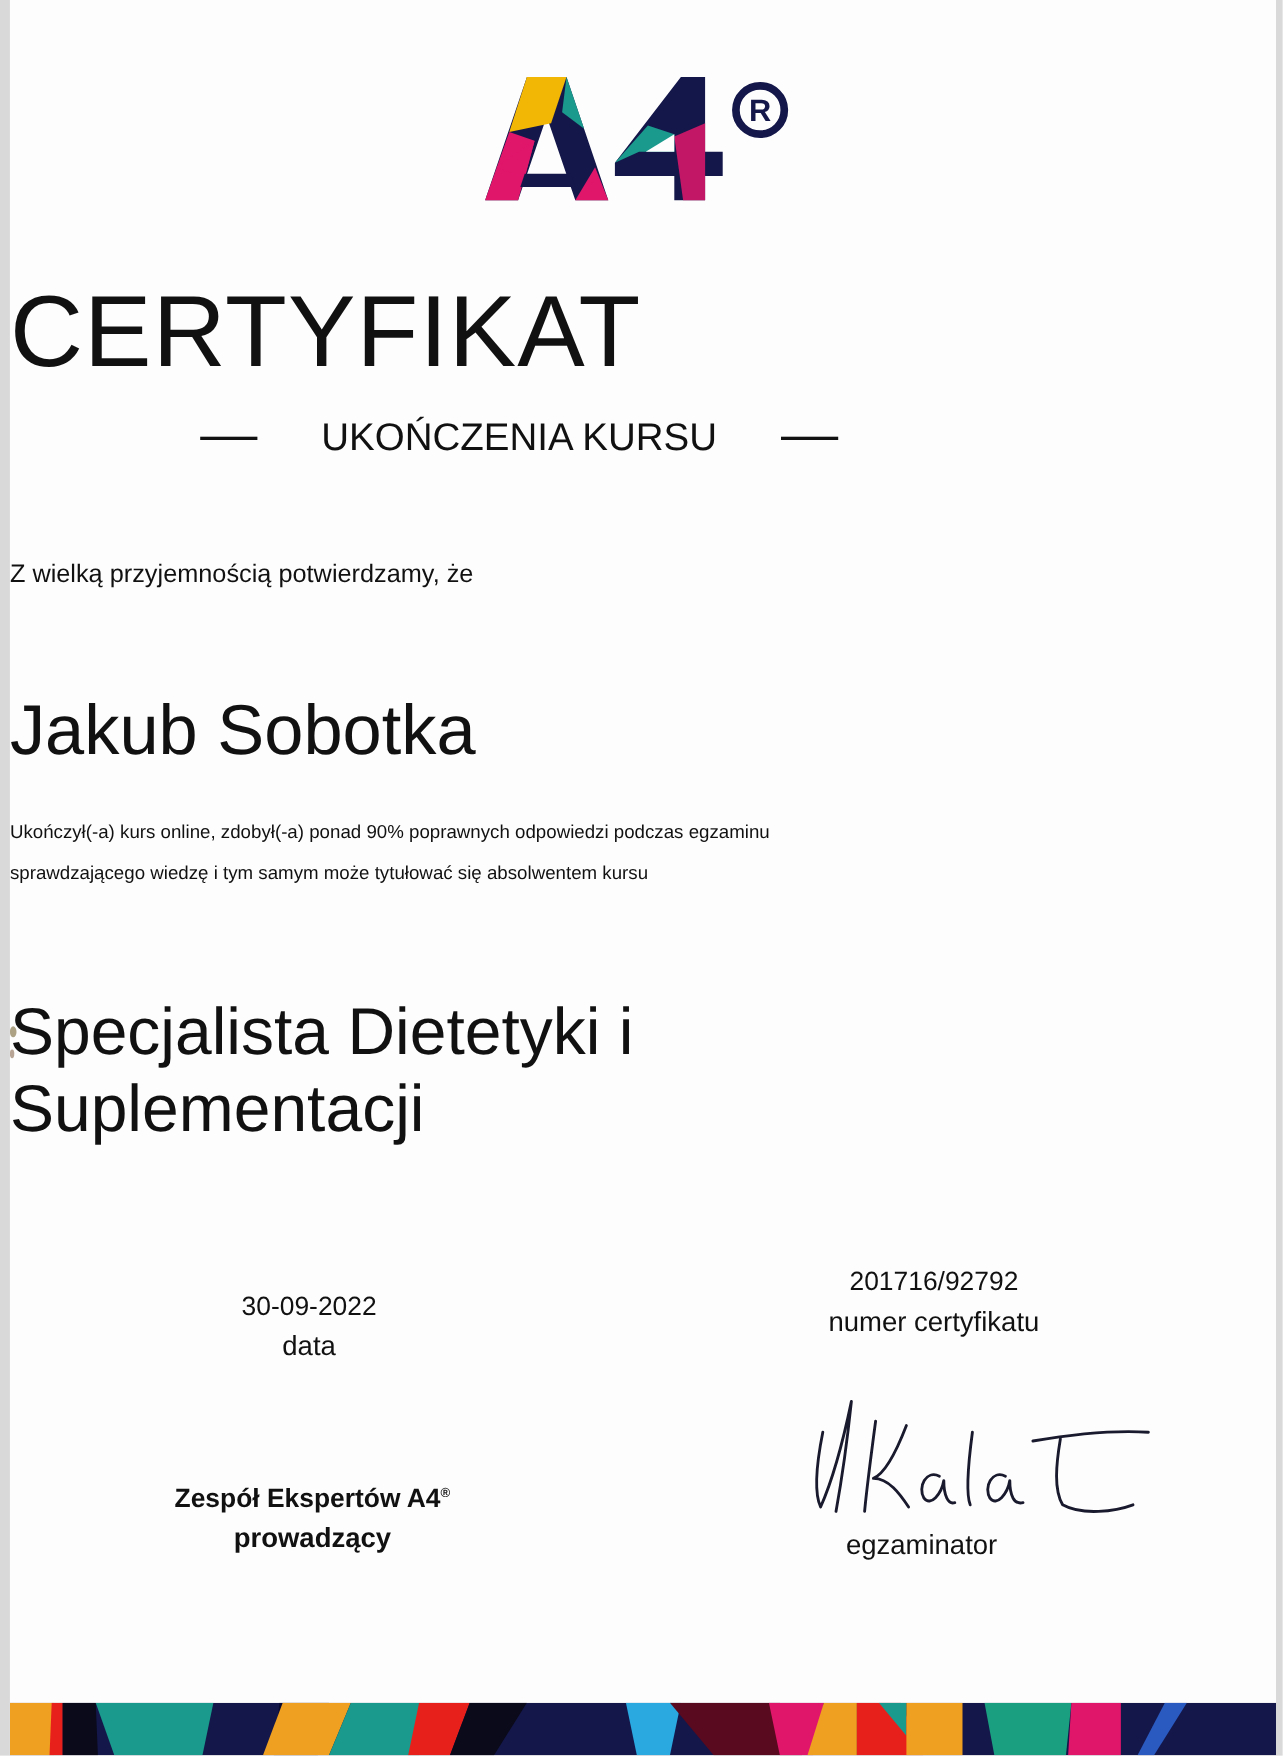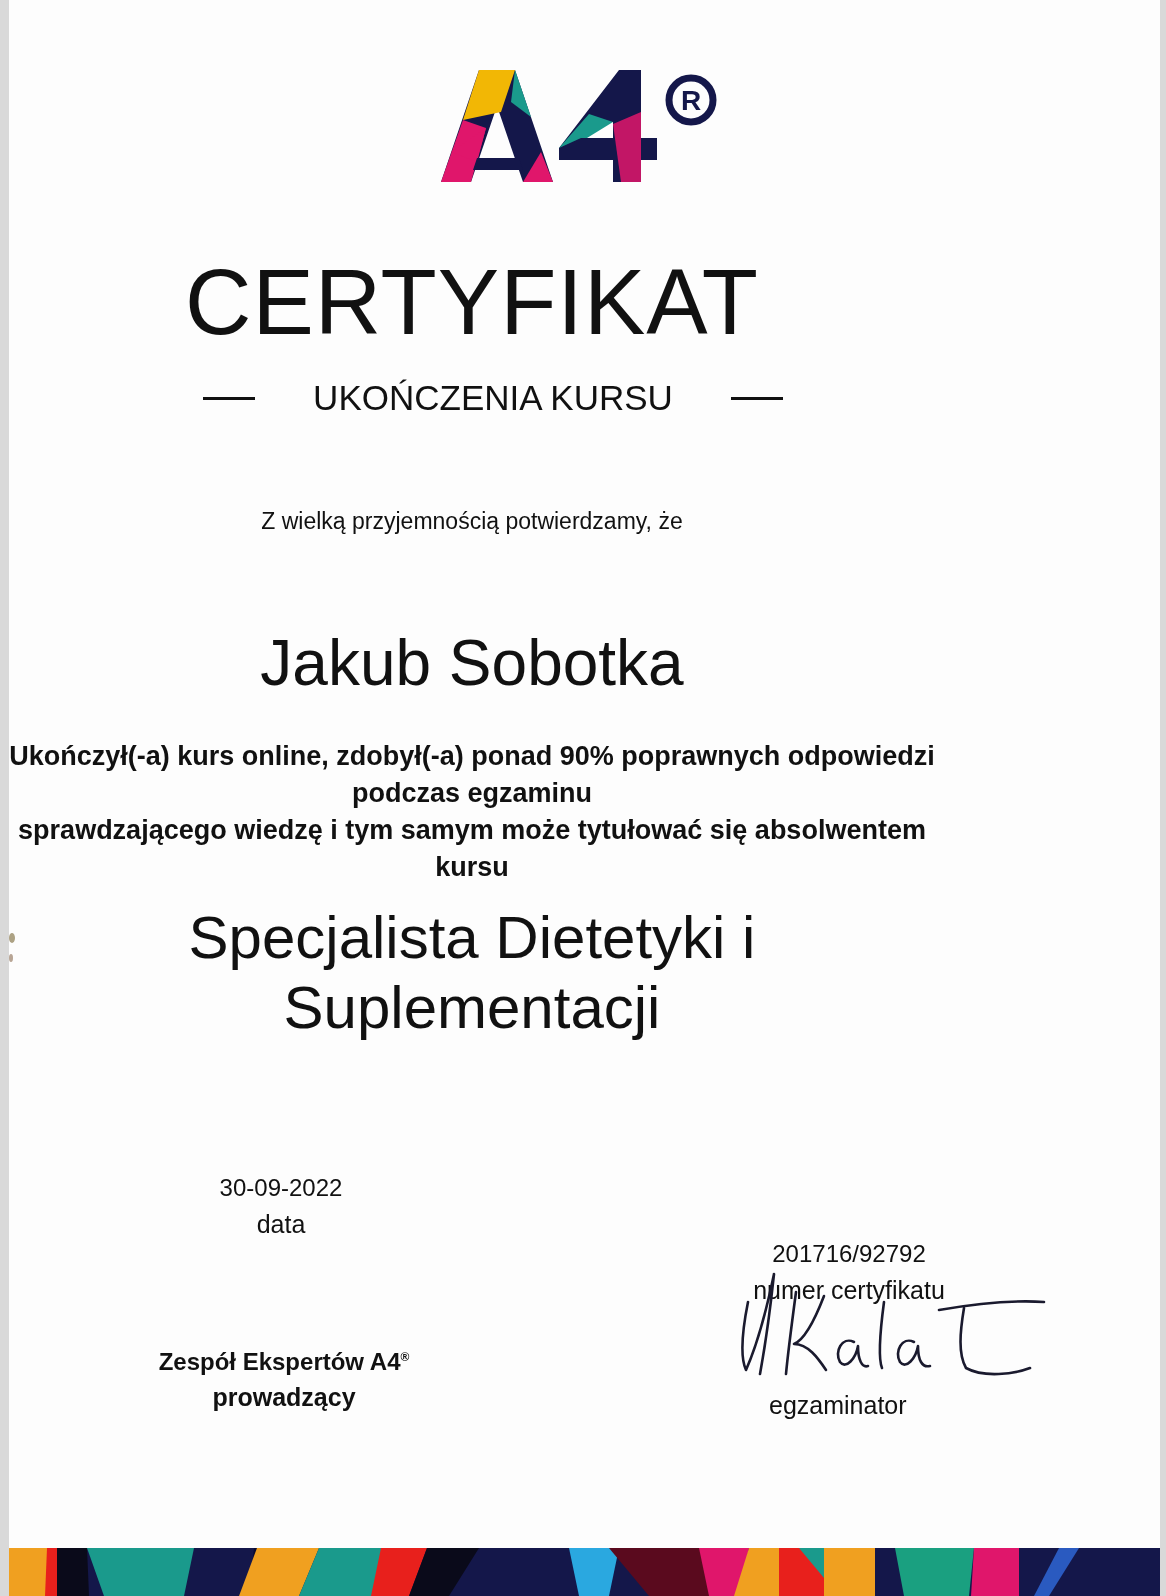--- a/index.html
+++ b/index.html
@@ -7,34 +7,34 @@
     width: 1166px; height: 1596px; position: relative; overflow: hidden;
     background: #d9d9d9;
     font-family: "Liberation Sans", "DejaVu Sans", sans-serif;
     color: #111;
   }
   .page {
     position: absolute; left: 9px; top: 0; width: 1151px; height: 1596px;
     background: #fdfdfd; overflow: hidden;
   }
   .logo { position: absolute; left: 432px; top: 62px; width: 280px; height: 125px; }
-  .center { position: absolute; left: 0; width: 926px; text-align: center; }
+  .center { position: absolute; left: 0; width: 926px; text-align: left; }
   .title { top: 252px; font-size: 92px; font-weight: 400; letter-spacing: 1px; line-height: 100px; }
-  .subtitle-row { top: 378px; height: 40px; display: flex; justify-content: center; align-items: center; padding-left: 21px; }
+  .subtitle-row { top: 378px; height: 40px; display: flex; justify-content: center; align-items: center; }
   .dash { width: 52px; height: 3px; background: #111; display: inline-block; }
   .subtitle { font-size: 35px; margin: 0 58px; line-height: 40px; }
   .intro { top: 508px; font-size: 23px; font-weight: 400; }
   .name { top: 633px; font-size: 64px; line-height: 60px; }
-  .body-text { top: 738px; font-size: 27px; font-weight: 700; line-height: 37px; }
+  .body-text { top: 738px; font-size: 17px; font-weight: 400; line-height: 37px; }
   .course { top: 903px; font-size: 60px; line-height: 70px; }
   .col { position: absolute; text-align: center; }
   .val { font-size: 24px; line-height: 36px; }
   .lbl { font-size: 25px; line-height: 36px; }
   .date-col { left: 162px; top: 1170px; width: 220px; }
-  .cert-col { left: 705px; top: 1236px; width: 270px; }
+  .cert-col { left: 705px; top: 1148px; width: 270px; }
   .lead-col { left: 110px; top: 1340px; width: 330px; font-weight: 700; }
   .lead-col .v { font-size: 24px; line-height: 34px; }
   .lead-col sup { font-size: 12px; }
   .sig { position: absolute; left: 725px; top: 1262px; width: 320px; height: 130px; }
   .exam-lbl { position: absolute; left: 760px; top: 1388px; width: 200px; text-align: left; font-size: 25px; line-height: 34px; }
   .band { position: absolute; left: 0; top: 1548px; width: 1151px; height: 48px; }
   .spot { position: absolute; left: 0; top: 928px; width: 8px; height: 40px; }
 </style>
 </head>
 <body>

